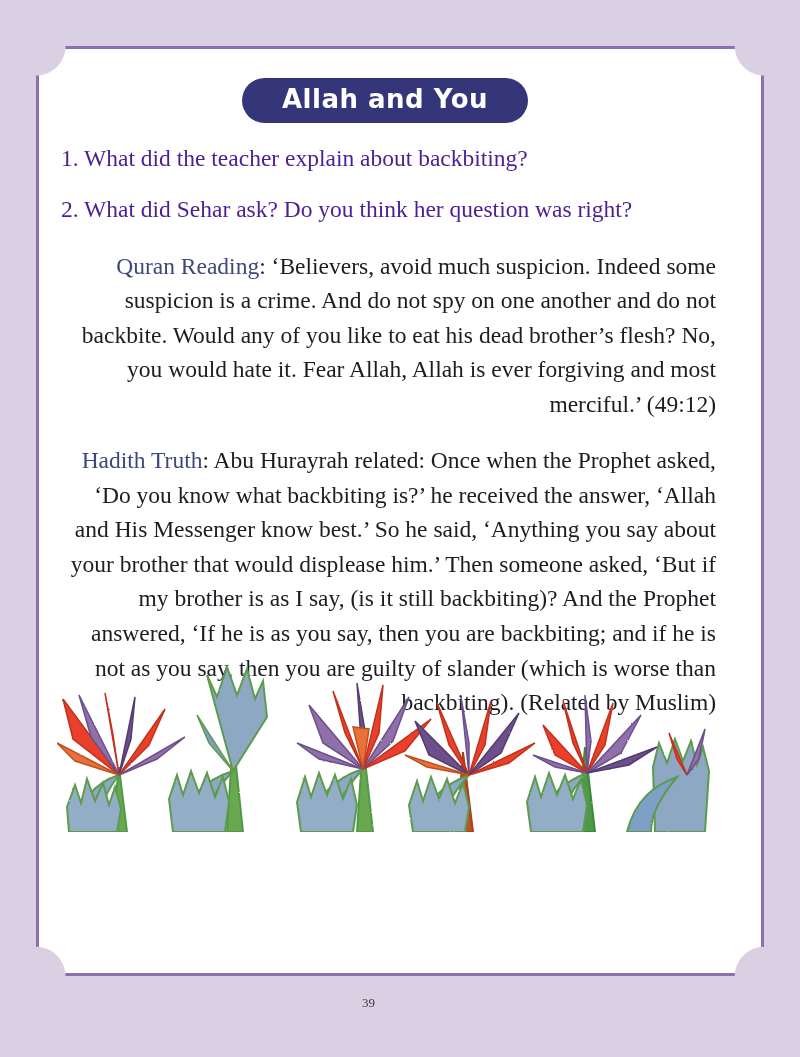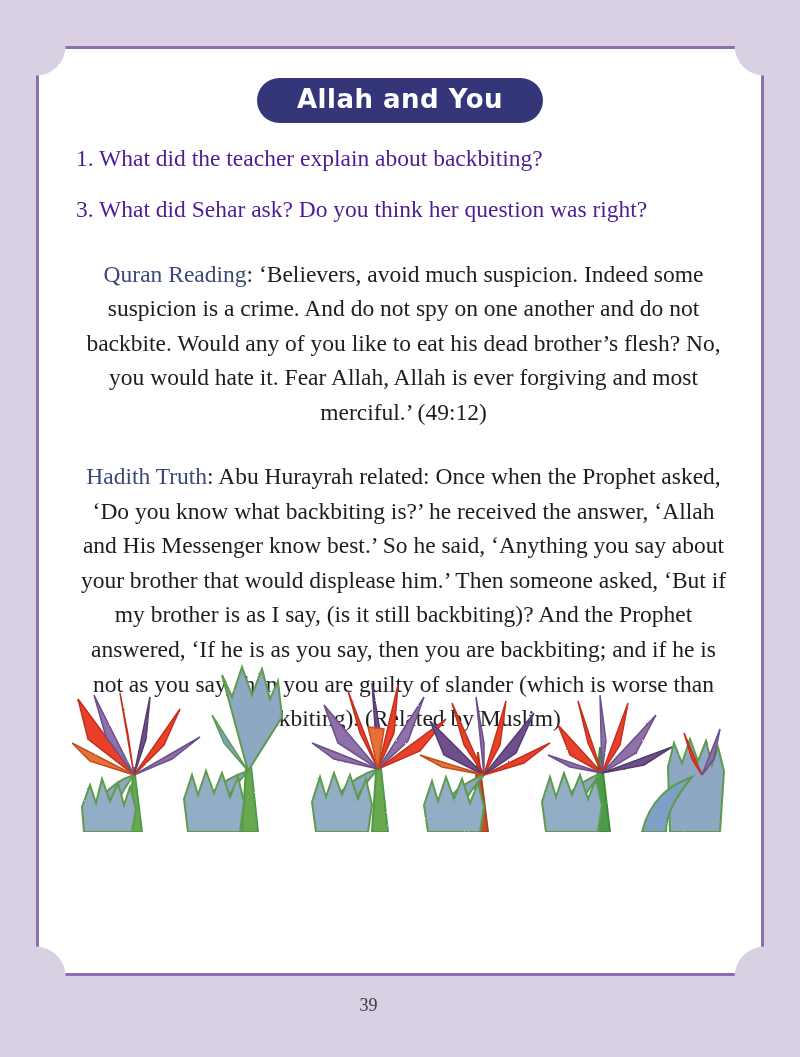--- a/index.html
+++ b/index.html
@@ -33,21 +33,21 @@
     mask:
       radial-gradient(circle 30px at 0 0, transparent 0 29px, #000 30px) top left / 51% 51% no-repeat,
       radial-gradient(circle 30px at 100% 0, transparent 0 29px, #000 30px) top right / 51% 51% no-repeat,
       radial-gradient(circle 30px at 0 100%, transparent 0 29px, #000 30px) bottom left / 51% 51% no-repeat,
       radial-gradient(circle 30px at 100% 100%, transparent 0 29px, #000 30px) bottom right / 51% 51% no-repeat;
   }
 
   
   .page-inner {
     position: absolute;
-    left: 36px;
+    left: 21px;
     top: 46px;
     width: 728px;
     height: 794px;
     overflow: hidden;
   }
 
   
   .banner-wrap {
     position: absolute;
     top: 32px;
@@ -80,22 +80,22 @@
     font-size: 23.5px;
     line-height: 1.44;
     color: #4c1d95;
     margin-bottom: 17px;
   }
 
   p.para {
     font-size: 23.5px;
     line-height: 1.47;
     color: #1c1c22;
-    margin-top: 30px;
-    text-align: center;
+    margin-top: 22px;
+    text-align: right;
     font-family: Liberation Serif, serif;
   }
 
   .label {
     color: #3d4878;
   }
 
   
   .illustration {
     position: absolute;
@@ -106,40 +106,40 @@
   }
   .illustration svg { display: block; width: 100%; height: 100%; }
 
   
   .page-number {
     position: absolute;
     top: 995px;
     left: 0;
     width: 737px;
     text-align: center;
-    font-size: 18px;
+    font-size: 13px;
     color: #3a3a44;
     font-family: "Liberation Serif", serif;
   }
 </style>
 </head>
 <body>
 
 <div class="page-frame"></div>
 
 <div class="page-inner">
 
   <div class="banner-wrap">
     <div class="banner">Allah and You</div>
   </div>
 
   <div class="content">
 
     <p class="q">1. What did the teacher explain about backbiting?</p>
-    <p class="q">3. What did Sehar ask? Do you think her question was right?</p>
+    <p class="q">2. What did Sehar ask? Do you think her question was right?</p>
 
     <p class="para"><span class="label">Quran Reading</span><span>: </span><span>‘Believers, avoid much suspicion. Indeed some suspicion is a crime. And do not spy on one another and do not backbite. Would any of you like to eat his dead brother’s flesh? No, you would hate it. Fear Allah, Allah is ever forgiving and most merciful.’ (49:12)</span></p>
 
     <p class="para"><span class="label">Hadith Truth</span><span>: </span><span>Abu Hurayrah related: Once when the Prophet asked, ‘Do you know what backbiting is?’ he received the answer, ‘Allah and His Messenger know best.’ So he said, ‘Anything you say about your brother that would displease him.’ Then someone asked, ‘But if my brother is as I say, (is it still backbiting)? And the Prophet answered, ‘If he is as you say, then you are backbiting; and if he is not as you say, then you are guilty of slander (which is worse than backbiting). (Related by Muslim)</span></p>
 
   </div>
 
   <div class="illustration">
     <svg viewBox="0 0 656 185" xmlns="http://www.w3.org/2000/svg">
       <defs>

